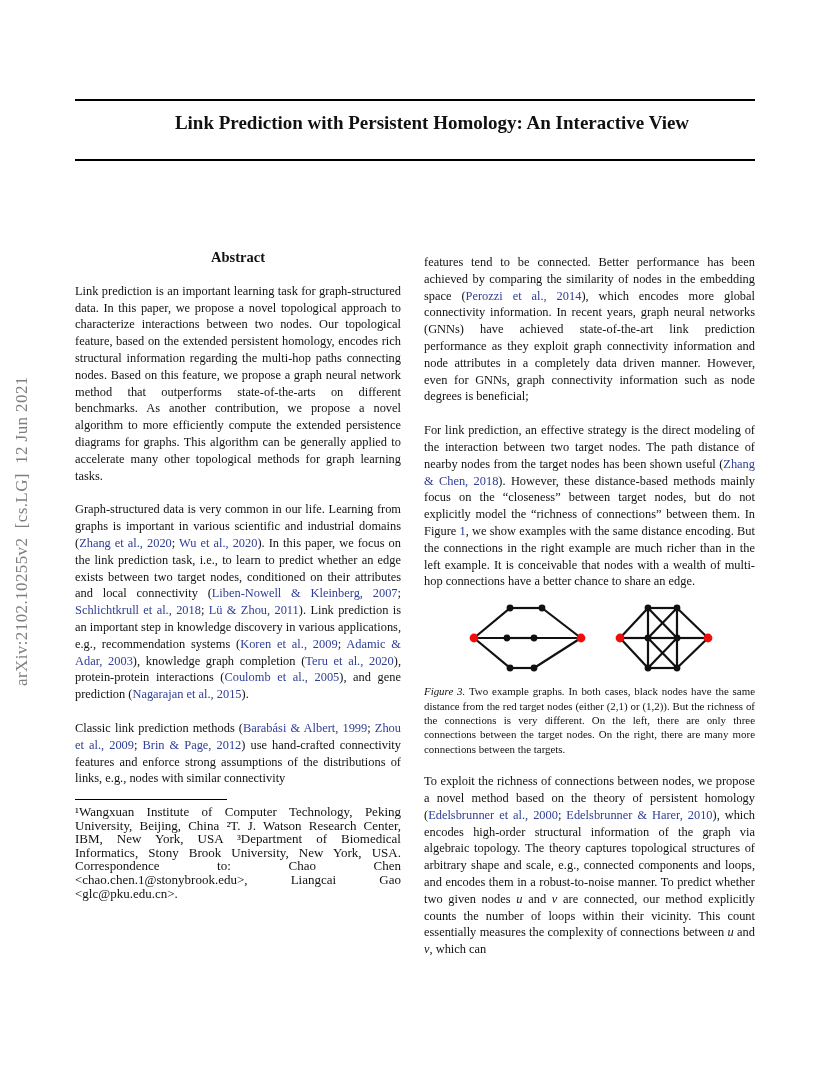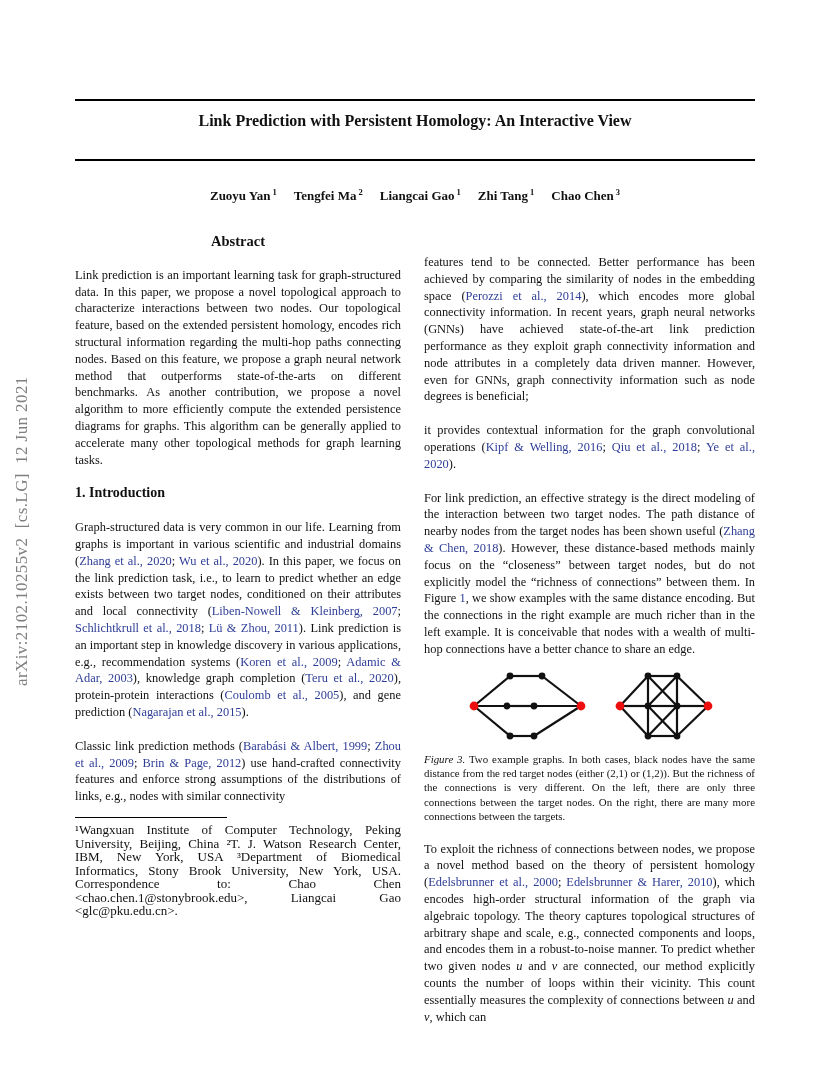--- a/index.html
+++ b/index.html
@@ -9,33 +9,33 @@
   }
   .watermark{
     position:absolute;left:12px;top:283px;height:496px;display:flex;align-items:center;justify-content:center;
     writing-mode:vertical-rl;transform:rotate(180deg);
     font-size:17px;color:var(--wm,#7f7f7f);letter-spacing:.4px;white-space:pre;
   }
   .rule{position:absolute;left:75px;width:680px;height:2px;background:#000;}
   .rule.top{top:99px;}
   .rule.bottom{top:159px;}
   .title{
-    position:absolute;left:75px;width:680px;top:112px;text-align:center;
-    font-size:16px;font-weight:bold;
+    position:absolute;left:92px;width:680px;top:112px;text-align:center;
+    font-size:19px;font-weight:bold;
   }
   .authors{
     position:absolute;left:75px;width:680px;top:187px;text-align:center;
     font-size:13px;font-weight:bold;
   }
   .author+.author{margin-left:17px;}
   .author sup{font-size:8.5px;font-weight:bold;margin-left:2px;}
   .col{position:absolute;text-align:justify;font-size:12.4px;line-height:16.8px;}
   .col.left{left:75px;top:233px;width:326px;}
   .col.right{left:424px;top:237px;width:331px;}
-  .abstract-heading{text-align:center;font-size:14.5px;font-weight:bold;margin:0 0 14px 0;}
+  .abstract-heading{text-align:center;font-size:14.5px;font-weight:bold;margin:16px 0 14px 0;}
   .abstract-body{margin:0 0 0 13px;}
   .section-heading{text-align:left;font-size:14px;font-weight:bold;margin:17px 0 10px 0;}
   p.body{margin:17px 0 8px 0;}
   .cite{color:var(--cite,#2e3d96);}
   .footnote-rule{width:152px;height:1px;background:#000;margin:12px 0 5px 0;}
   .footnote{font-size:13px;line-height:13.6px;text-align:justify;}
   .figure-row{display:flex;justify-content:center;align-items:center;gap:26px;margin:9px 0 7px 0;}
   .figure-row svg{display:block;}
   .caption{font-size:10.9px;line-height:14.4px;text-align:justify;margin:0 0 10px 0;}
   .caption .cap-label{font-style:italic;}
@@ -44,35 +44,32 @@
 <body>
 
 <div class="page">
 
   <div class="watermark">arXiv:2102.10255v2  [cs.LG]  12 Jun 2021</div>
 
   <div class="rule top"></div>
   <div class="title">Link Prediction with Persistent Homology: An Interactive View</div>
   <div class="rule bottom"></div>
 
-  <div class="authors" id="authors"><span class="author">Zuoyu Yan<sup>1</sup></span><span class="author">Tengfei Ma<sup>2</sup></span><span class="author">Liangcai Gao<sup>1</sup></span><span class="author">Zhi Tang<sup>1</sup></span><span class="author">Chao Chen<sup>3</sup></span></div>
 
   <div class="col left">
     <div class="abstract-heading">Abstract</div>
     <p class="body abstract-body">Link prediction is an important learning task for graph-structured data. In this paper, we propose a novel topological approach to characterize interactions between two nodes. Our topological feature, based on the extended persistent homology, encodes rich structural information regarding the multi-hop paths connecting nodes. Based on this feature, we propose a graph neural network method that outperforms state-of-the-arts on different benchmarks. As another contribution, we propose a novel algorithm to more efficiently compute the extended persistence diagrams for graphs. This algorithm can be generally applied to accelerate many other topological methods for graph learning tasks.</p>
-    <div class="section-heading">1. Introduction</div>
     <p class="body">Graph-structured data is very common in our life. Learning from graphs is important in various scientific and industrial domains (<span class="cite">Zhang et al., 2020</span>; <span class="cite">Wu et al., 2020</span>). In this paper, we focus on the link prediction task, i.e., to learn to predict whether an edge exists between two target nodes, conditioned on their attributes and local connectivity (<span class="cite">Liben-Nowell &amp; Kleinberg, 2007</span>; <span class="cite">Schlichtkrull et al., 2018</span>; <span class="cite">Lü &amp; Zhou, 2011</span>). Link prediction is an important step in knowledge discovery in various applications, e.g., recommendation systems (<span class="cite">Koren et al., 2009</span>; <span class="cite">Adamic &amp; Adar, 2003</span>), knowledge graph completion (<span class="cite">Teru et al., 2020</span>), protein-protein interactions (<span class="cite">Coulomb et al., 2005</span>), and gene prediction (<span class="cite">Nagarajan et al., 2015</span>).</p>
     <p class="body">Classic link prediction methods (<span class="cite">Barabási &amp; Albert, 1999</span>; <span class="cite">Zhou et al., 2009</span>; <span class="cite">Brin &amp; Page, 2012</span>) use hand-crafted connectivity features and enforce strong assumptions of the distributions of links, e.g., nodes with similar connectivity</p>
     <div class="footnote-rule"></div>
     <div class="footnote">¹Wangxuan Institute of Computer Technology, Peking University, Beijing, China ²T. J. Watson Research Center, IBM, New York, USA ³Department of Biomedical Informatics, Stony Brook University, New York, USA. Correspondence to: Chao Chen &lt;chao.chen.1@stonybrook.edu&gt;, Liangcai Gao &lt;glc@pku.edu.cn&gt;.</div>
   </div>
 
   <div class="col right">
     <p class="body">features tend to be connected. Better performance has been achieved by comparing the similarity of nodes in the embedding space (<span class="cite">Perozzi et al., 2014</span>), which encodes more global connectivity information. In recent years, graph neural networks (GNNs) have achieved state-of-the-art link prediction performance as they exploit graph connectivity information and node attributes in a completely data driven manner. However, even for GNNs, graph connectivity information such as node degrees is beneficial;</p>
-    <p class="body">it provides contextual information for the graph convolutional operations (<span class="cite">Kipf &amp; Welling, 2016</span>; <span class="cite">Qiu et al., 2018</span>; <span class="cite">Ye et al., 2020</span>).</p>
     <p class="body">For link prediction, an effective strategy is the direct modeling of the interaction between two target nodes. The path distance of nearby nodes from the target nodes has been shown useful (<span class="cite">Zhang &amp; Chen, 2018</span>). However, these distance-based methods mainly focus on the “closeness” between target nodes, but do not explicitly model the “richness of connections” between them. In Figure <span class="cite">1</span>, we show examples with the same distance encoding. But the connections in the right example are much richer than in the left example. It is conceivable that nodes with a wealth of multi-hop connections have a better chance to share an edge.</p>
     <div class="figure-row" id="figure-graphs">
         <svg width="122" height="78" viewBox="0 0 122 78">
           <line x1="8" y1="39" x2="44" y2="9" stroke="#111111" stroke-width="2.2"></line>
           <line x1="44" y1="9" x2="76" y2="9" stroke="#111111" stroke-width="2.2"></line>
           <line x1="76" y1="9" x2="115" y2="39" stroke="#111111" stroke-width="2.2"></line>
           <line x1="8" y1="39" x2="41" y2="39" stroke="#111111" stroke-width="2.2"></line>
           <line x1="41" y1="39" x2="68" y2="39" stroke="#111111" stroke-width="2.2"></line>
           <line x1="68" y1="39" x2="115" y2="39" stroke="#111111" stroke-width="2.2"></line>
           <line x1="8" y1="39" x2="44" y2="69" stroke="#111111" stroke-width="2.2"></line>

